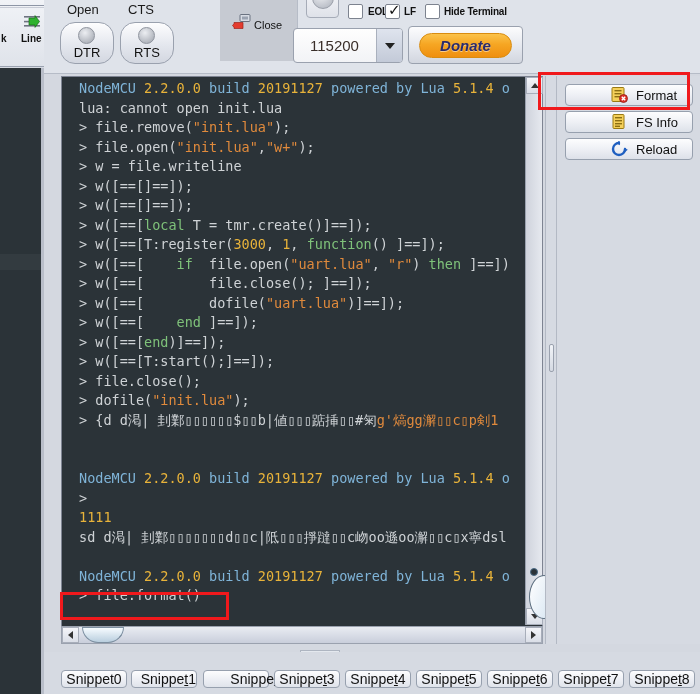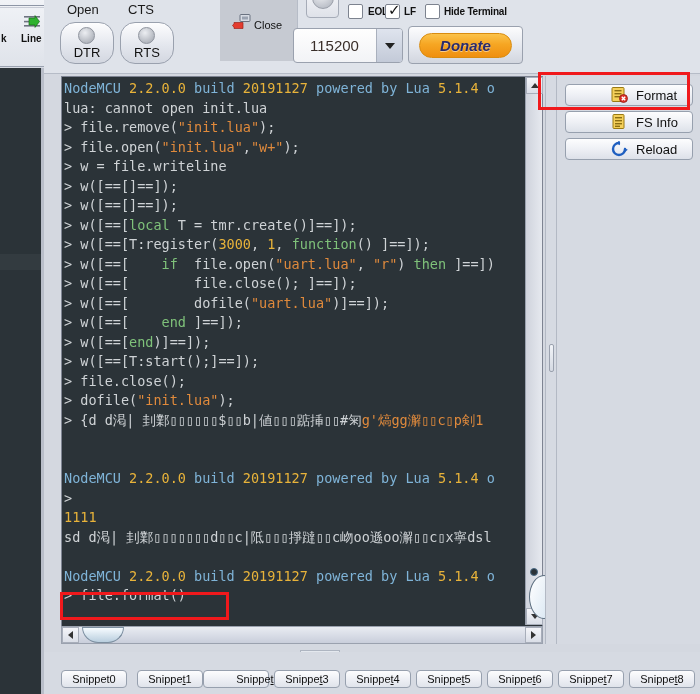--- a/index.html
+++ b/index.html
@@ -141,21 +141,21 @@
   .term-outer {
     position:absolute; left:61px; top:76px; width:482px; height:567px;
     background:#2b3338;
     border:1px solid #7e8492;
   }
   .term {
     position:absolute; left:0; top:0; width:464px; height:548px;
     overflow:hidden;
     font-family:"DejaVu Sans Mono","Liberation Mono",monospace;
     font-size:13.5px; line-height:19.5px;
-    padding:2px 0 0 2px;
+    padding:2px 0 0 17px;
     white-space:pre;
   }
   .term .ln { height:19.5px; }
   .c-blue { color:#7fb4d8; }
   .c-yel  { color:#e8b33a; }
   .c-org  { color:#e08a3c; }
   .c-grn  { color:#7fc27a; }
   .c-gry  { color:#cfd3d6; }
 
   .vbar {
@@ -238,21 +238,21 @@
 
   
   .snips {
     position:absolute; left:44px; top:664px; width:656px; height:30px;
     background:#d6dae2;
   }
   .snip {
     position:absolute; top:6px; height:18px;
     background:linear-gradient(#fdfdfe,#eef0f5 50%,#e0e4eb);
     border:1px solid #97a0ae; border-radius:4px;
-    font-size:11px; color:#111;
+    font-size:14px; color:#111;
     display:flex; align-items:center; justify-content:center;
   }
   .snip u { text-decoration: underline; }
   .snip-bar-top {
     position:absolute; left:44px; top:652px; width:656px; height:12px;
     background:#d6dae2;
   }
   .hsplit {
     position:absolute; left:300px; top:650px; width:40px; height:5px;
     background:linear-gradient(#e9ecf2,#ccd2dc);
@@ -410,21 +410,21 @@
 
   <div class="redbox" style="left:538px; top:72px; width:152px; height:38px;"></div>
   <div class="redbox" style="left:60px; top:592px; width:169px; height:28px;"></div>
 
   <div class="hsplit"></div>
   <div class="snip-bar-top"></div>
   <div class="snips" id="snips">
       <div class="snip" style="left: 17px; width: 66px;">
         <span>Snippet0</span>
       </div>
-      <div class="snip" style="left: 93px; width: 66px;">
+      <div class="snip" style="left: 87px; width: 66px; justify-content: flex-end;">
         <span>Snippe<u>t</u>1</span>
       </div>
       <div class="snip" style="left: 159px; width: 66px; padding-left: 44px;">
         <span>Snippe<u>t</u>2</span>
       </div>
       <div class="snip" style="left: 230px; width: 66px;">
         <span>Snippe<u>t</u>3</span>
       </div>
       <div class="snip" style="left: 301px; width: 66px;">
         <span>Snippe<u>t</u>4</span>

